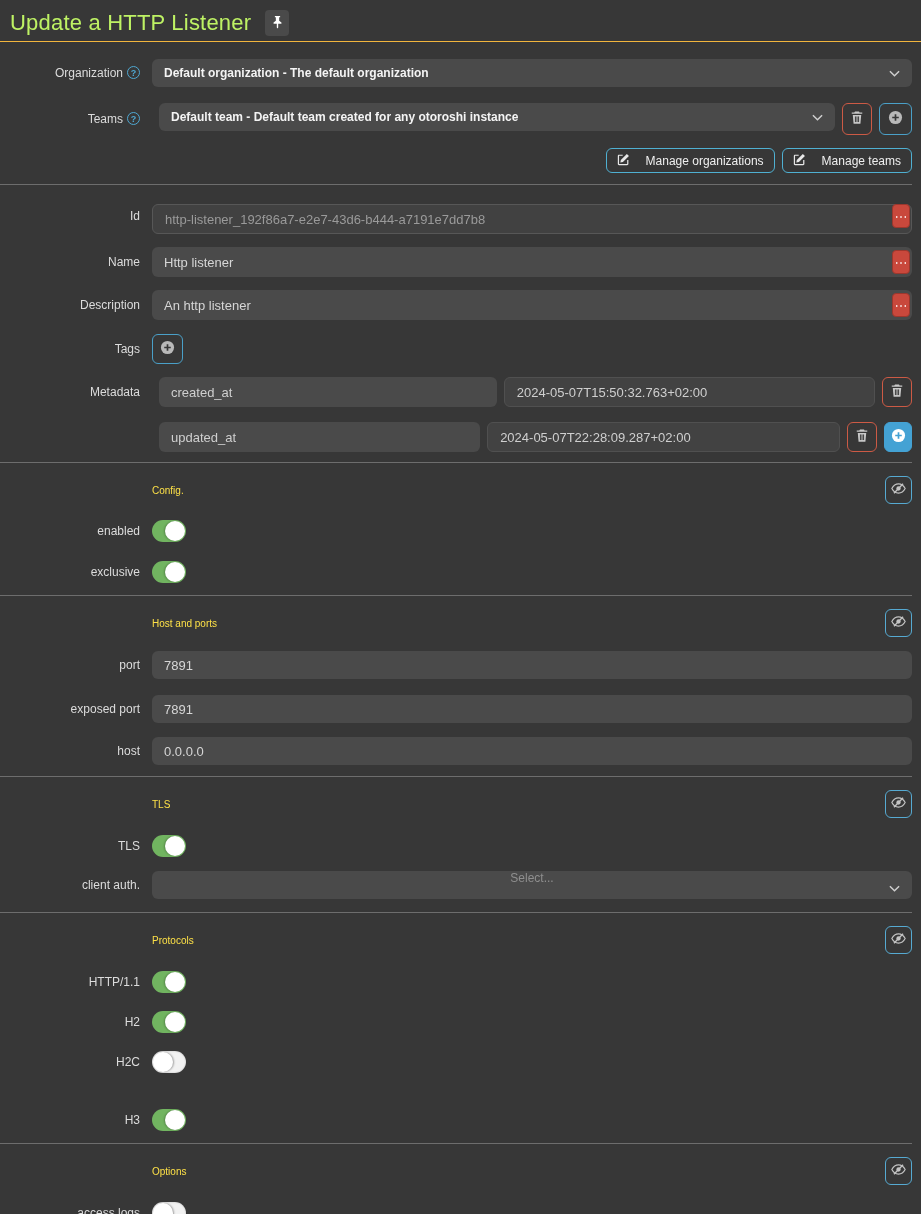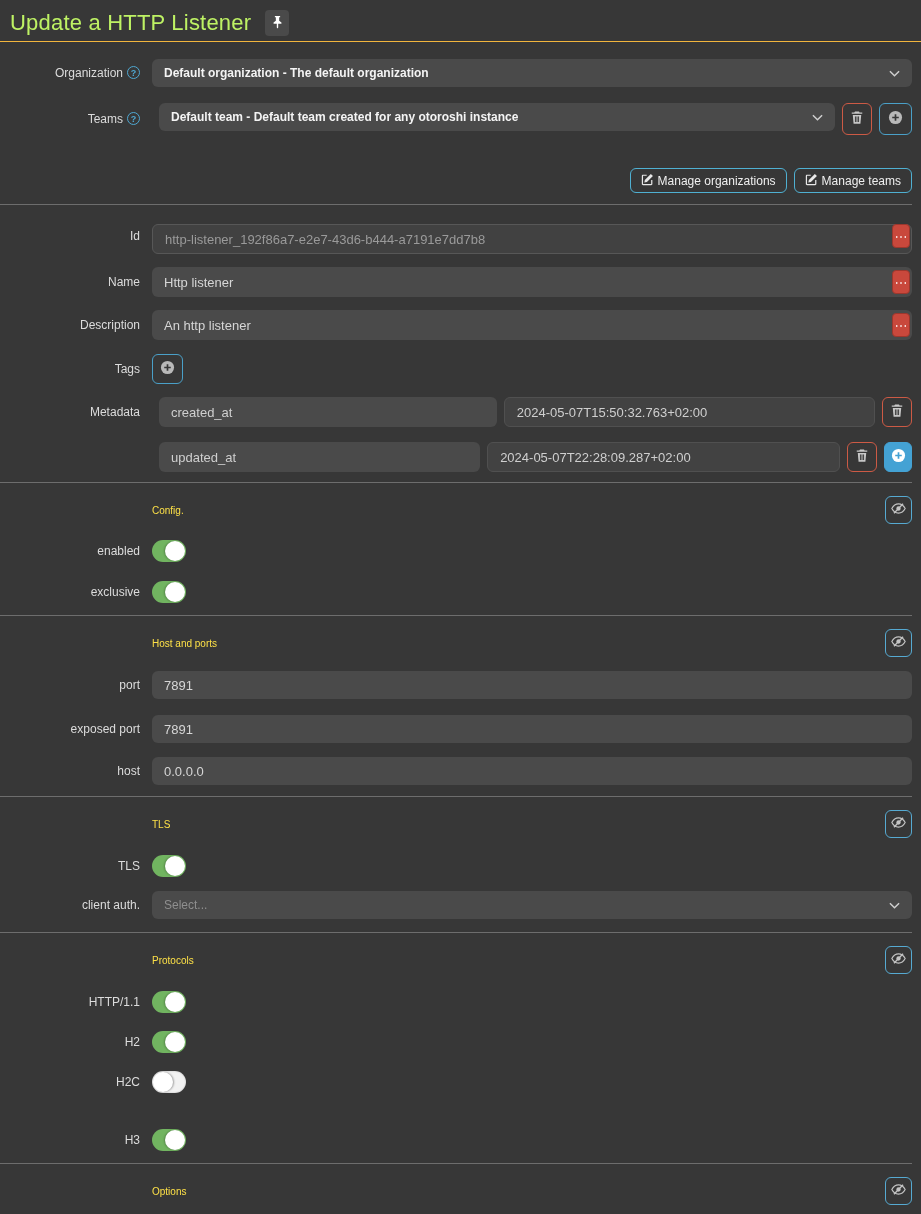--- a/index.html
+++ b/index.html
@@ -33,21 +33,21 @@
   .field-col { flex: 1; display: flex; align-items: flex-start; min-width: 0; }
   hr.divider { border: none; border-top: 1px solid #6d6d6d; margin: 0 0 13px 0; }
   
   .fake-select {
     flex: 1; height: 28px; background: #4a4a4a; border-radius: 6px;
     display: flex; align-items: center; padding: 0 12px;
     font-size: 12px; font-weight: 700; color: #f4f4f4; cursor: pointer;
     position: relative;
   }
   .fake-select .chev { margin-left: auto; display: flex; }
-  .fake-select.placeholder-style { font-weight: 400; color: #8f8f8f; }
+  .fake-select.placeholder-style { font-weight: 400; color: #8f8f8f; flex-direction: column; }
   
   .text-input {
     flex: 1; height: 30px; background: #4a4a4a; border: none; border-radius: 6px;
     color: #d6d6d6; font-size: 13px; padding: 0 26px 0 12px; outline: none; width: 100%;
     font-family: "Liberation Sans", sans-serif;
   }
   .text-input.muted { background: #414141; border: 1px solid #575757; color: #9a9a9a; margin-top: 6px; }
   .input-wrap { position: relative; flex: 1; display: flex; }
   .more-btn {
     position: absolute; right: 2px; top: 50%; transform: translateY(-50%);
@@ -67,22 +67,22 @@
     display: flex; align-items: center; justify-content: center; padding: 0;
   }
   .trash-btn { width: 30px; height: 32px; border: 1px solid #cd5a45; }
   .plus-btn  { width: 33px; height: 32px; border: 1px solid #4aa0c8; }
   .tags-plus { width: 31px; height: 30px; border: 1px solid #4aa0c8; }
   .meta-trash{ width: 30px; height: 30px; border: 1px solid #cd5a45; }
   .meta-plus { width: 28px; height: 30px; border: 1px solid #44a2d4; background: #44a2d4; }
   .eye-btn   { width: 27px; height: 28px; border: 1px solid #56aad2; }
   .manage-btn {
     height: 25px; border: 1px solid #4fb0d2; border-radius: 6px; background: transparent;
-    color: #efefef; font-size: 12px; display: flex; align-items: center; gap: 4px;
-    padding: 0 10px; cursor: pointer; font-family: "Liberation Sans", sans-serif; margin-top: 20px;
+    color: #efefef; font-size: 12px; display: flex; align-items: center; gap: 16px;
+    padding: 0 10px; cursor: pointer; font-family: "Liberation Sans", sans-serif;
   }
   
   .qmark {
     display: inline-flex; width: 13px; height: 13px; border-radius: 50%;
     border: 1px solid #4fa8d2; color: #4fa8d2; font-size: 9px; font-weight: 700;
     align-items: center; justify-content: center; flex: 0 0 13px; cursor: pointer;
   }
   
   .section-head { display: flex; align-items: center; margin-left: 152px; height: 28px; }
   .section-title { color: #fde047; font-size: 10px; font-weight: 400; }

